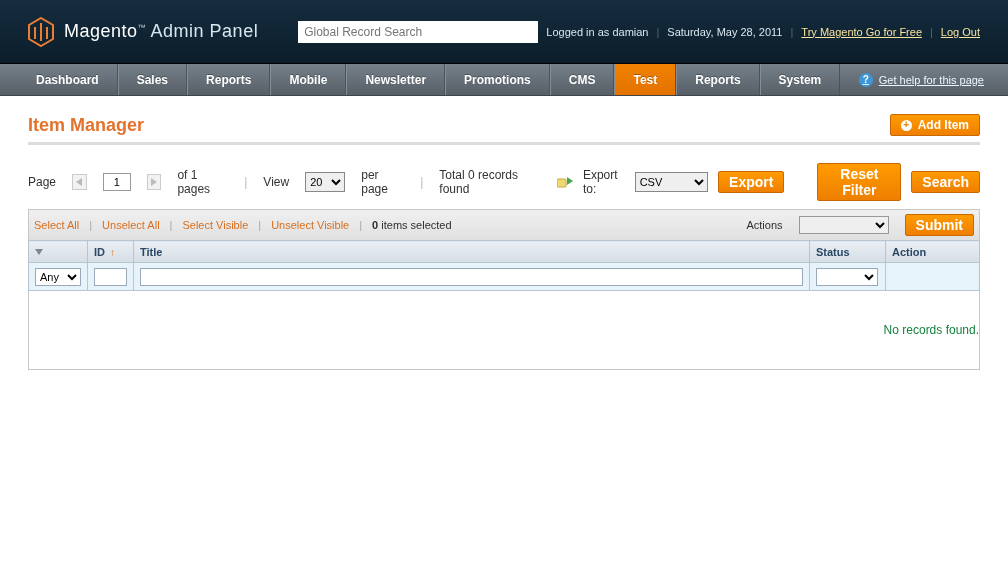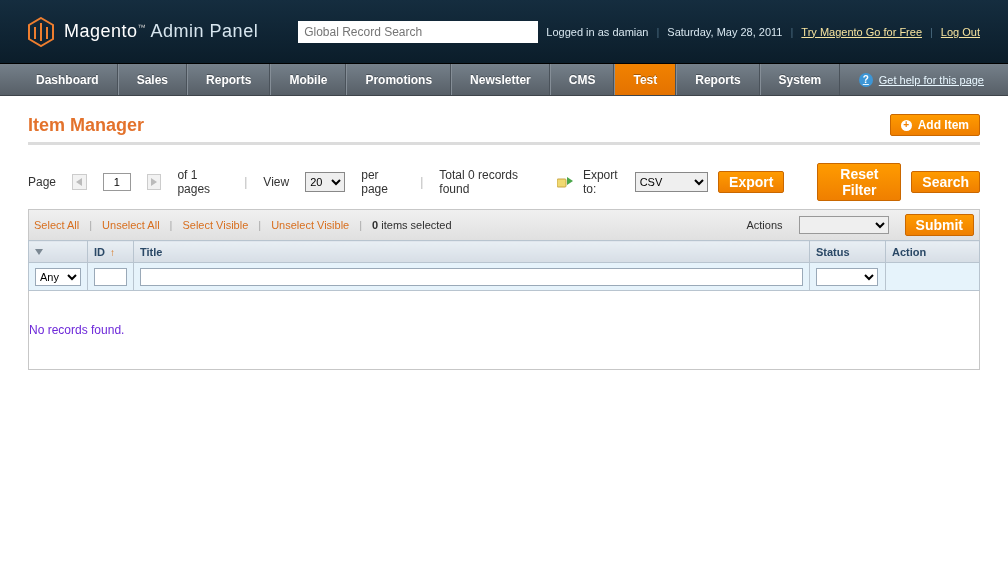--- a/index.html
+++ b/index.html
@@ -201,23 +201,23 @@
     padding: 0 3px; background:#fff;
   }
   .filter-select-any {
     width: 46px; height:18px; border:1px solid #9aa9b8; font-size:11px; background:#fff;
   }
   .filter-select-status {
     width: 62px; height:18px; border:1px solid #9aa9b8; font-size:11px; background:#fff;
   }
   tr.no-records td {
     background: #fff;
-    text-align: left;
+    text-align: right;
     padding: 32px 0;
-    color: #6d28d9;
+    color: #15803d;
     border: 1px solid #c7c7c7;
   }
 </style>
 </head>
 <body>
 
 <div class="header">
   <div class="logo">
     <span class="logo-icon">
       <svg width="26" height="30" viewBox="0 0 26 30">
@@ -243,22 +243,22 @@
     <span class="sep">|</span>
     <a>Log Out</a>
   </div>
 </div>
 
 <div class="nav">
   <div class="nav-item">Dashboard</div>
   <div class="nav-item">Sales</div>
   <div class="nav-item">Reports</div>
   <div class="nav-item">Mobile</div>
+  <div class="nav-item">Newsletter</div>
   <div class="nav-item">Promotions</div>
-  <div class="nav-item">Newsletter</div>
   <div class="nav-item">CMS</div>
   <div class="nav-item active">Test</div>
   <div class="nav-item">Reports</div>
   <div class="nav-item">System</div>
   <div class="nav-help">
     <span class="help-icon">?</span>
     <span>Get help for this page</span>
   </div>
 </div>
 

